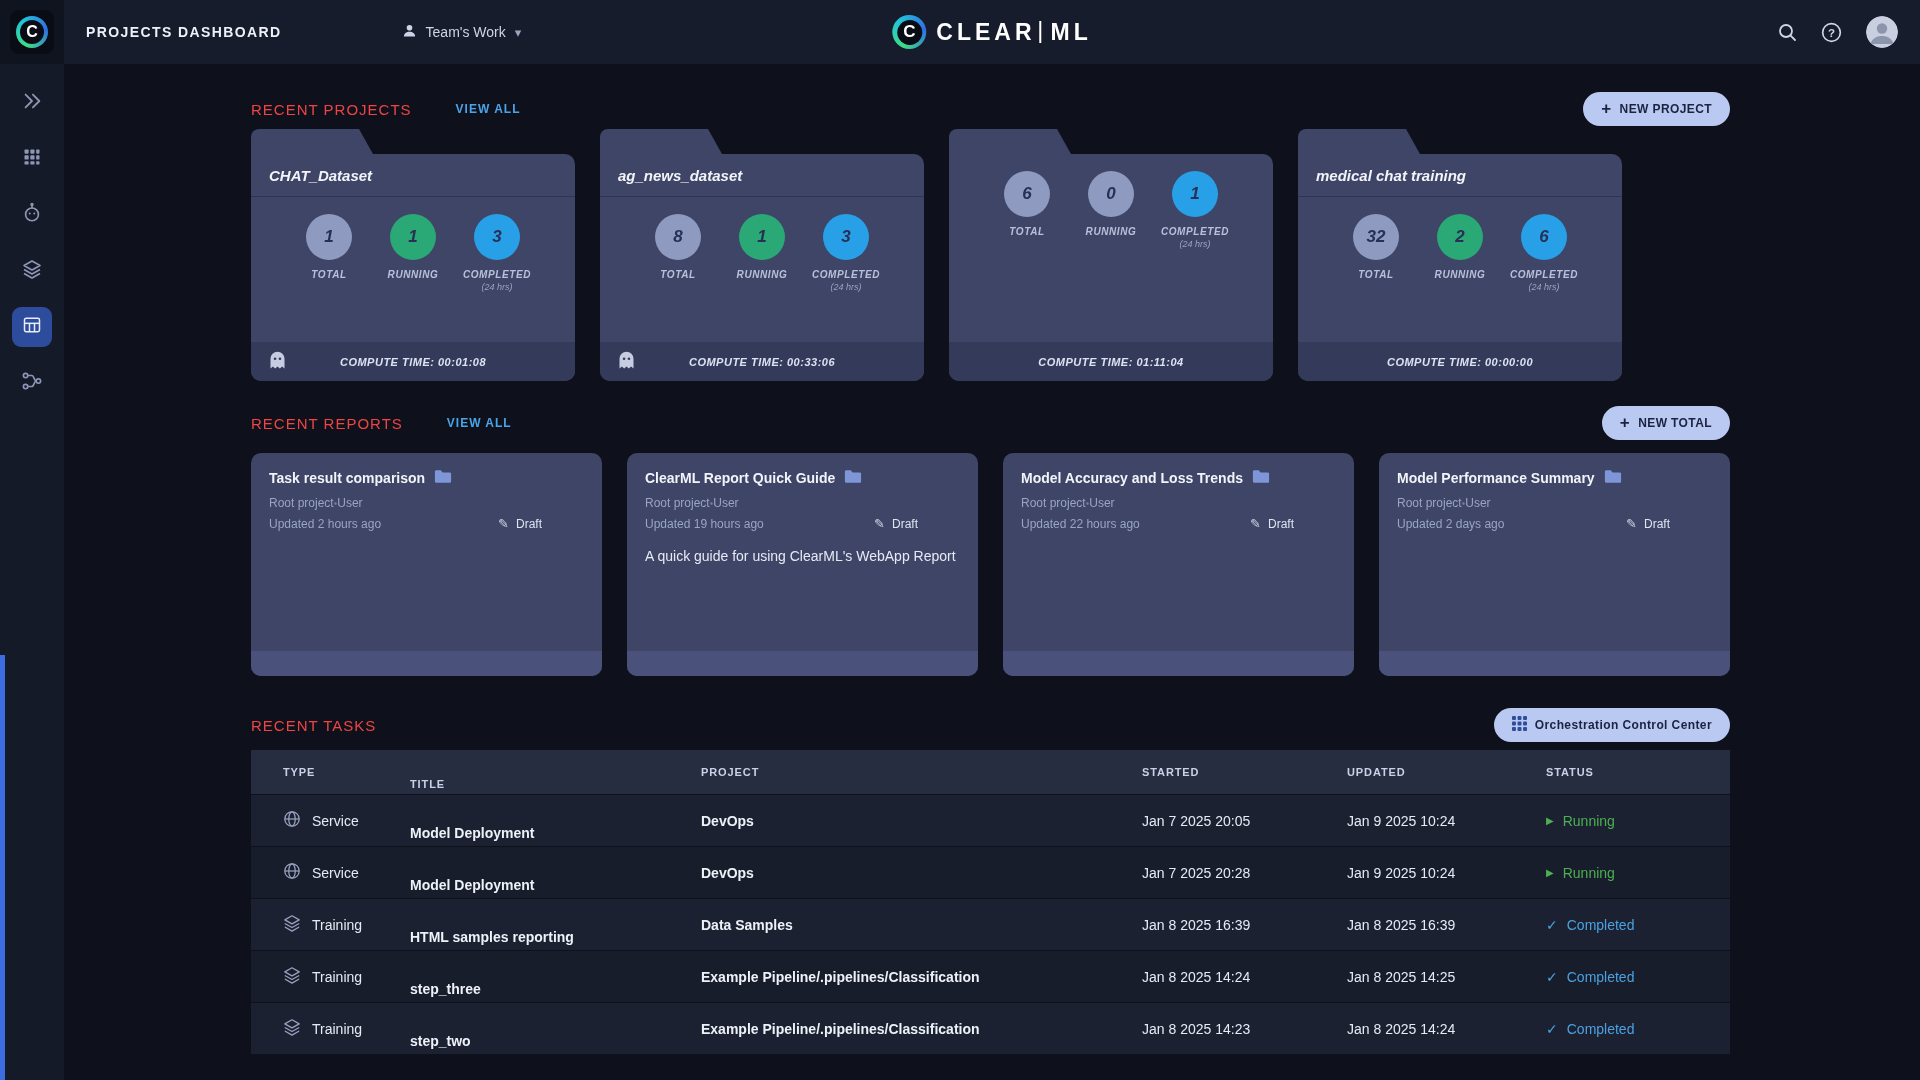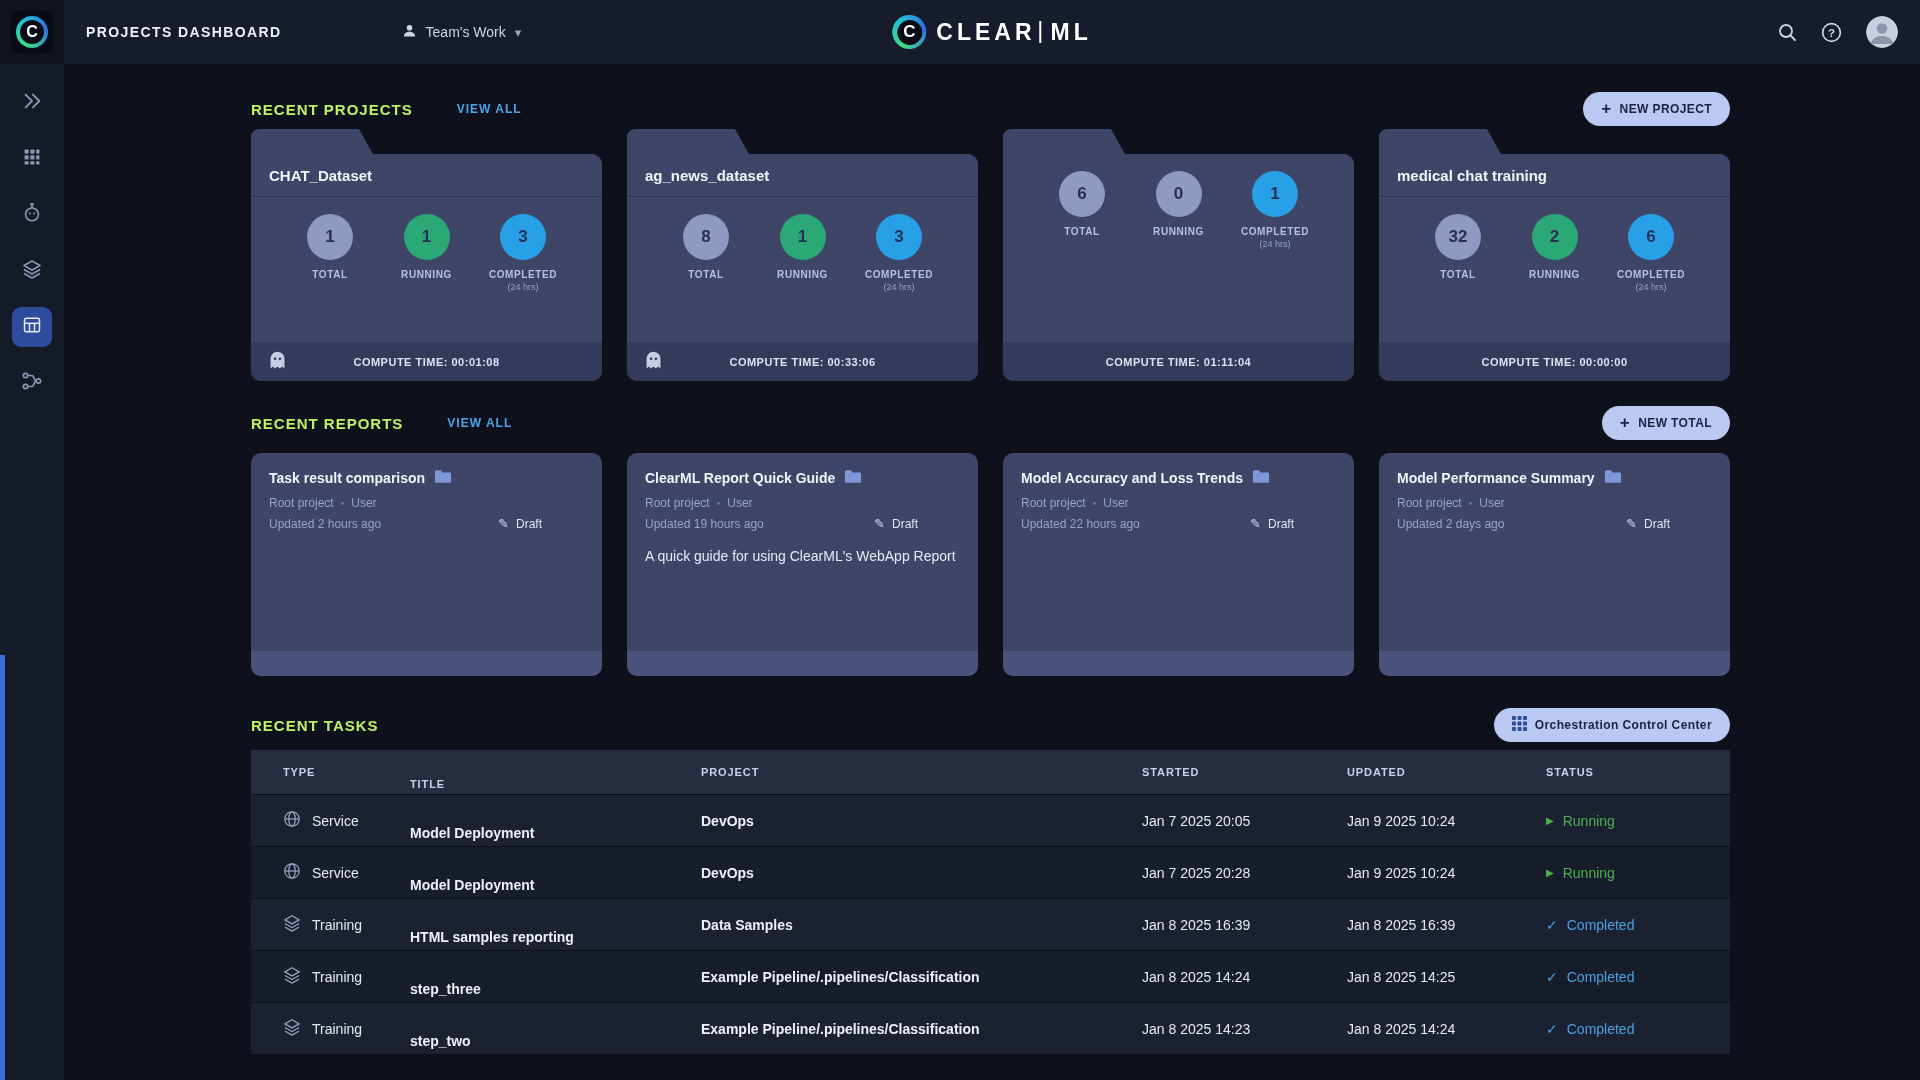--- a/index.html
+++ b/index.html
@@ -30,48 +30,48 @@
   .brand-word { font-size:23px; font-weight:bold; letter-spacing:4px; color:#ffffff; margin-left:10px; }
   .brand-divider { width:2px; height:22px; background:#ffffff; margin:0 9px 0 4px; }
   .topbar-right { margin-left:auto; display:flex; align-items:center; gap:24px; }
   .icon-btn { display:flex; align-items:center; justify-content:center; cursor:pointer; }
   .avatar { width:32px; height:32px; border-radius:50%; overflow:hidden; cursor:pointer; }
 
   
   .content { margin-left:64px; padding-top:64px; }
   .container { width:1479px; margin-left:187px; }
   .section-head { display:flex; align-items:center; height:34px; }
-  .sec-title { font-size:15px; font-weight:bold; letter-spacing:1px; color:#bef264; }
+  .sec-title { font-size:15px; font-weight:normal; letter-spacing:1px; color:#ef4444; }
   .view-all { margin-left:44px; font-size:12px; font-weight:bold; letter-spacing:1px; color:#4ba3e8; cursor:pointer; }
   .pill-btn { margin-left:auto; height:34px; border-radius:17px; background:#b9c9f1; color:#1c2340; font-size:12px; font-weight:bold; letter-spacing:.4px; display:flex; align-items:center; gap:8px; padding:0 18px; cursor:pointer; border:none; font-family:inherit; }
   .pill-btn .plus { font-size:17px; font-weight:bold; }
 
   
   .cards-row { display:flex; gap:25px; }
-  .project-card { width:351px; cursor:pointer; }
+  .project-card { width:324px; cursor:pointer;font-style:italic; }
   .folder-tab { width:108px; height:25px; background:#3e4566; border-radius:8px 0 0 0; position:relative; margin-top:3px; }
   .folder-tab::after { content:""; position:absolute; right:-14px; top:0; width:0; height:0; border-bottom:25px solid #3e4566; border-right:14px solid transparent; }
   .card-body { background:#3e4566; border-radius:0 10px 10px 10px; height:227px; position:relative; }
   .card-title { padding:13px 18px 12px; font-size:15px; font-weight:bold; color:#f2f4fa; border-bottom:1px solid rgba(10,13,22,.28); white-space:nowrap; overflow:hidden; }
   .stats { display:flex; justify-content:space-between; padding:17px 36px 0; text-align:center; }
   .stat { width:86px; }
   .circle { width:46px; height:46px; border-radius:50%; margin:0 auto; display:flex; align-items:center; justify-content:center; font-size:17px; font-weight:bold; color:#283055; }
   .circle.c-total { background:#8e9ac0; }
   .circle.c-running { background:#2aa876; }
   .circle.c-completed { background:#28a0e8; }
   .stat-label { margin-top:9px; font-size:10px; letter-spacing:.6px; color:#b7c0dc; font-weight:bold; }
   .stat-sub { font-size:9px; color:#9aa3c2; margin-top:2px; }
   .card-footer { position:absolute; bottom:0; left:0; right:0; height:39px; background:#343b5a; border-radius:0 0 10px 10px; display:flex; align-items:center; justify-content:center; font-size:11px; font-weight:bold; letter-spacing:.5px; color:#dde2f2; }
   .ghost-wrap { position:absolute; left:16px; top:8px; }
 
   
   .report-card { width:369px; height:223px; background:#3e4566; border-radius:10px; position:relative; padding:16px 18px; cursor:pointer; }
   .report-footer { position:absolute; bottom:0; left:0; right:0; height:25px; background:#4a527c; border-radius:0 0 10px 10px; }
   .report-title-row { display:flex; align-items:center; gap:9px; font-size:14px; font-weight:bold; color:#f2f4fa; }
-  .report-meta { margin-top:9px; font-size:12px; color:#9aa4c4; display:flex; gap:7px; align-items:center; }
+  .report-meta { margin-top:9px; font-size:12px; color:#9aa4c4; display:flex; align-items:center; }
   .meta-dot { font-size:10px; color:#6f7897; }
   .report-line3 { margin-top:6px; display:flex; justify-content:space-between; align-items:center; font-size:12px; color:#9aa4c4; }
   .draft { display:flex; gap:7px; align-items:center; color:#dfe4f2; font-size:12px; margin-right:42px; }
   .pencil { font-size:13px; color:#cfd5e8; }
   .report-desc { margin-top:17px; font-size:14px; color:#e6eaf5; }
 
   
   .table { margin-top:8px; width:1479px; }
   .thead { display:flex; height:44px; background:#272d41; align-items:center; font-size:11px; font-weight:bold; letter-spacing:.9px; color:#c9d1e8; }
   .trow { display:flex; height:52px; align-items:center; font-size:14px; border-top:1px solid #0e111b; cursor:pointer; }

